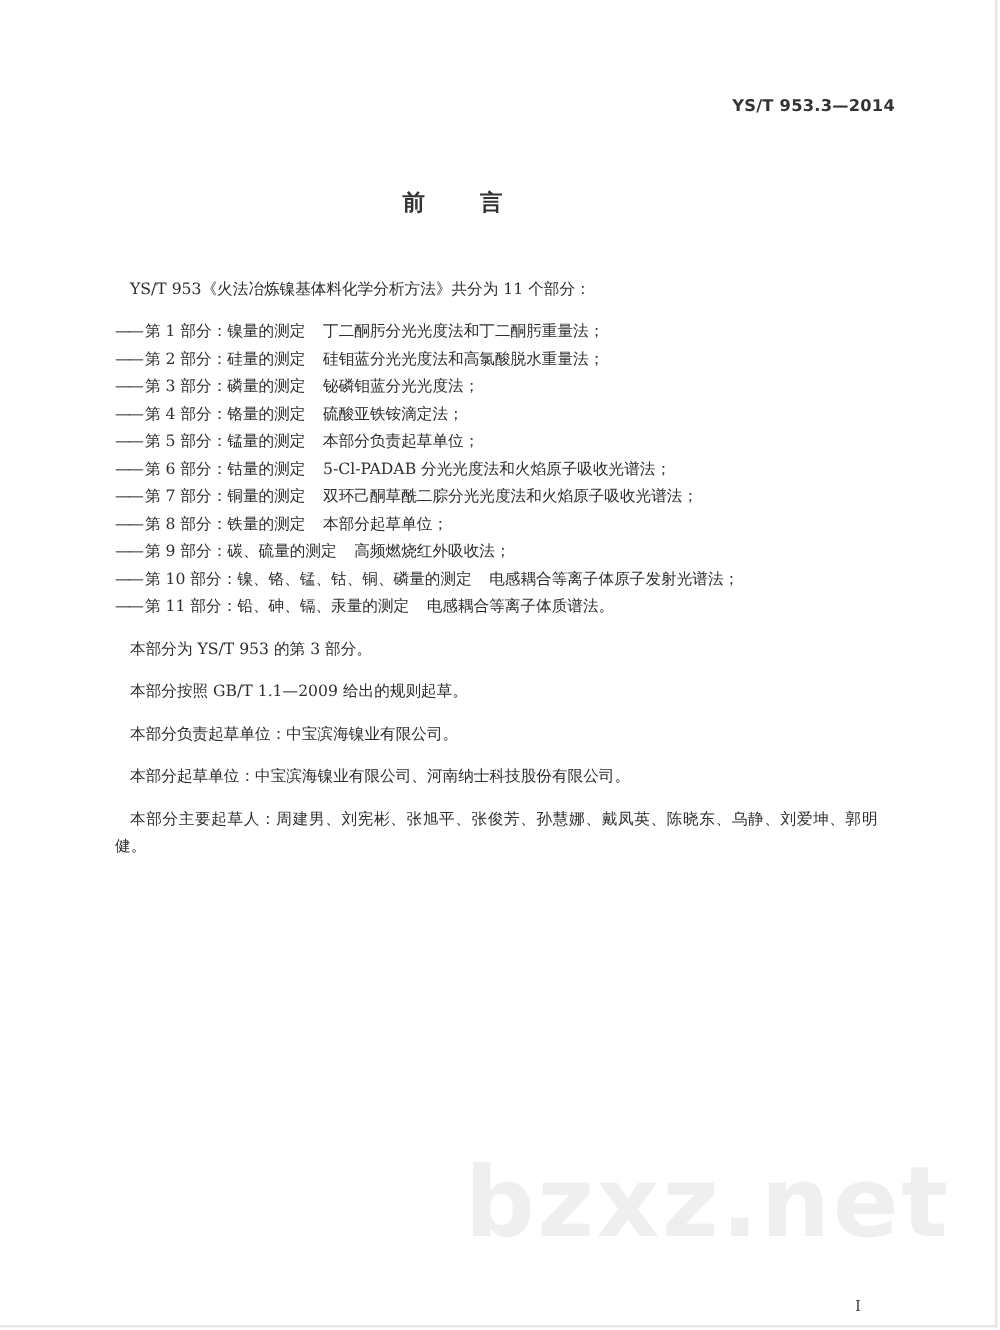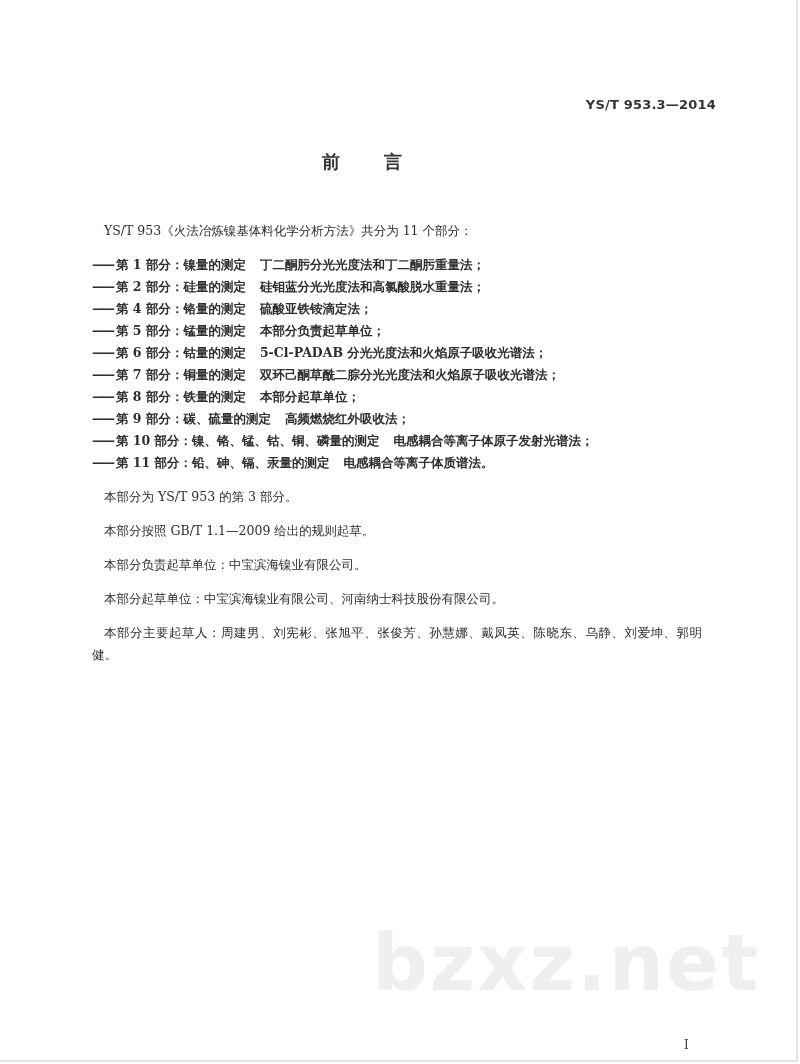--- a/index.html
+++ b/index.html
@@ -26,21 +26,20 @@
     }
     .std-number {
       position: absolute;
       top: 78px;
       right: 80px;
       font-family: "DejaVu Sans", "Liberation Sans", sans-serif;
       font-weight: bold;
       font-size: 13px;
       color: #333;
       letter-spacing: 0.2px;
-      margin-top: 19px;
     }
     .title {
       position: absolute;
       top: 150px;
       left: 0;
       width: 724px;
       text-align: center;
       font-family: "DejaVu Sans", "Liberation Sans", sans-serif;
       font-weight: bold;
       font-size: 18px;
@@ -59,21 +58,20 @@
     }
     .para {
       margin: 12px;
       text-indent: 12px;
       text-align: justify;
     }
     .list-item {
       margin: 0;
       padding-left: 12px;
       white-space: nowrap;
-      font-weight: bold;
     }
     .list-item .dash {
       display: inline-block;
       width: 24px;
       letter-spacing: -2px;
     }
     .list-item .gap {
       display: inline-block;
       width: 14px;
     }
@@ -104,20 +102,21 @@
   <div class="std-number">YS/T 953.3—2014</div>
 
   <div class="title">前言</div>
 
   <div class="body-text">
     <p class="para">YS/T 953《火法冶炼镍基体料化学分析方法》共分为 11 个部分：</p>
 
     <div>
       <p class="list-item"><span class="dash">——</span><span>第 1 部分：镍量的测定</span><span class="gap"></span><span>丁二酮肟分光光度法和丁二酮肟重量法；</span></p>
       <p class="list-item"><span class="dash">——</span><span>第 2 部分：硅量的测定</span><span class="gap"></span><span>硅钼蓝分光光度法和高氯酸脱水重量法；</span></p>
+      <p class="list-item"><span class="dash">——</span><span>第 3 部分：磷量的测定</span><span class="gap"></span><span>铋磷钼蓝分光光度法；</span></p>
       <p class="list-item"><span class="dash">——</span><span>第 4 部分：铬量的测定</span><span class="gap"></span><span>硫酸亚铁铵滴定法；</span></p>
       <p class="list-item"><span class="dash">——</span><span>第 5 部分：锰量的测定</span><span class="gap"></span><span>本部分负责起草单位；</span></p>
       <p class="list-item"><span class="dash">——</span><span>第 6 部分：钴量的测定</span><span class="gap"></span><span>5-Cl-PADAB 分光光度法和火焰原子吸收光谱法；</span></p>
       <p class="list-item"><span class="dash">——</span><span>第 7 部分：铜量的测定</span><span class="gap"></span><span>双环己酮草酰二腙分光光度法和火焰原子吸收光谱法；</span></p>
       <p class="list-item"><span class="dash">——</span><span>第 8 部分：铁量的测定</span><span class="gap"></span><span>本部分起草单位；</span></p>
       <p class="list-item"><span class="dash">——</span><span>第 9 部分：碳、硫量的测定</span><span class="gap"></span><span>高频燃烧红外吸收法；</span></p>
       <p class="list-item"><span class="dash">——</span><span>第 10 部分：镍、铬、锰、钴、铜、磷量的测定</span><span class="gap"></span><span>电感耦合等离子体原子发射光谱法；</span></p>
       <p class="list-item"><span class="dash">——</span><span>第 11 部分：铅、砷、镉、汞量的测定</span><span class="gap"></span><span>电感耦合等离子体质谱法。</span></p>
     </div>
 

